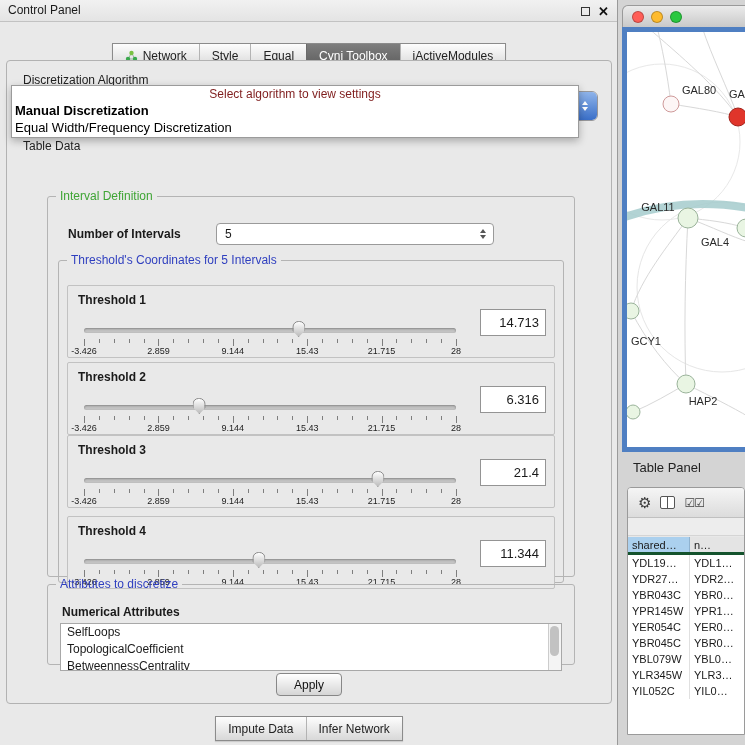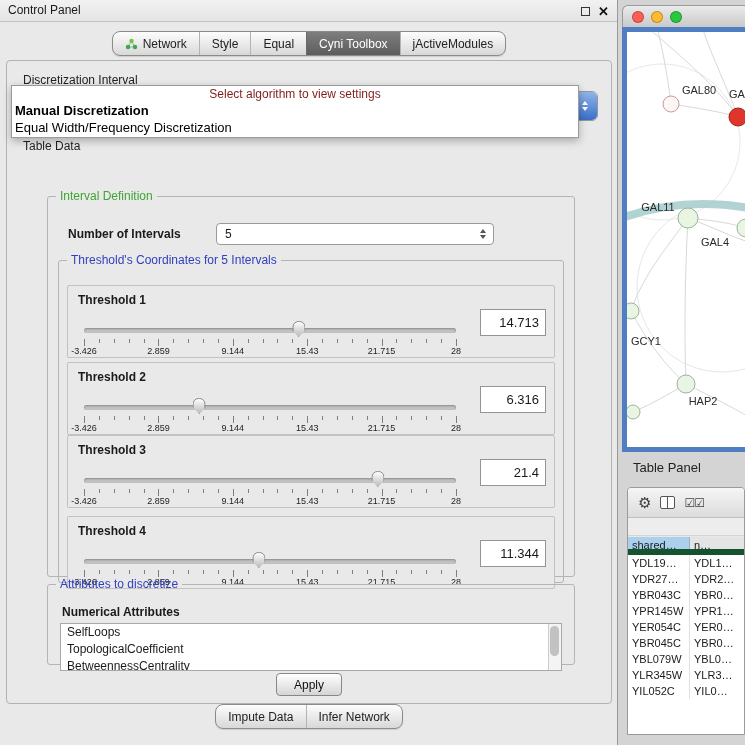--- a/index.html
+++ b/index.html
@@ -8,21 +8,21 @@
   .screen { position:relative; width:745px; height:745px; background:#d4d4d4; overflow:hidden; }
 
   
   .control-panel { position:absolute; left:0; top:0; width:618px; height:745px; background:#e9e9e9; border-right:1px solid #9a9a9a; }
   .titlebar { position:absolute; left:0; top:0; right:0; height:22px; background:linear-gradient(#f1f1f1,#e4e4e4); border-bottom:1px solid #c2c2c2; line-height:21px; padding:0 8px; }
   .win-btns { position:absolute; right:8px; top:0; height:22px; display:flex; align-items:center; gap:8px; }
   .float-box { width:9px; height:9px; border:1.5px solid #333; display:inline-block; }
   .close-x { font-size:13px; font-weight:bold; color:#111; line-height:1; }
 
   .tabbar-wrap { position:absolute; left:0; top:31px; width:618px; display:flex; justify-content:center; }
-  .seg { display:inline-flex; border:1px solid #8b8b8b; border-radius:8px; background:linear-gradient(#fdfdfd,#d8d8d8); overflow:hidden; box-shadow:0 1px 1px rgba(0,0,0,.12); }
+  .seg { display:inline-flex; border:1px solid #8b8b8b; border-radius:0; background:linear-gradient(#fdfdfd,#d8d8d8); overflow:hidden; box-shadow:0 1px 1px rgba(0,0,0,.12);margin-top:12px; }
   .seg .tab { padding:0 12px; height:23px; line-height:22px; font-size:12px; color:#222; border-left:1px solid #b3b3b3; display:flex; align-items:center; gap:5px; white-space:nowrap; }
   .seg .tab:first-child { border-left:none; }
   .seg .tab.active { background:linear-gradient(#7e7e7e,#5d5d5d); color:#fff; border-left-color:#6a6a6a; }
 
   .panel-body { position:absolute; left:6px; top:60px; width:606px; height:644px; background:#e9e9e9; border:1px solid #b2b2b2; border-radius:4px; }
 
   .algo-label { position:absolute; left:16px; top:12px; color:#222; }
   .algo-combo { position:absolute; left:12px; top:30px; width:579px; height:30px; background:#fff; border:1px solid #97979a; border-radius:6px; z-index:1; }
   .cap { position:absolute; right:0; top:0; bottom:0; width:25px; background:linear-gradient(#8fb4ea,#3a6fc8); border-left:1px solid #5d84c2; border-radius:0 5px 5px 0; display:flex; flex-direction:column; align-items:center; justify-content:center; gap:2px; }
   .tri-up-w { width:0; height:0; border-left:3.5px solid transparent; border-right:3.5px solid transparent; border-bottom:4.5px solid #fff; }
@@ -89,21 +89,21 @@
 
   
   .tp-title { position:absolute; left:633px; top:460px; font-size:13px; color:#222; }
   .table-panel { position:absolute; left:627px; top:487px; width:118px; height:248px; background:#e8e8e8; border:1px solid #9a9a9a; border-radius:4px 4px 0 0; overflow:hidden; }
   .tp-toolbar { height:30px; background:linear-gradient(#f5f5f5,#dcdcdc); border-bottom:1px solid #c0c0c0; display:flex; align-items:center; gap:9px; padding-left:10px; }
   .gear { font-size:15px; color:#3c3c3c; line-height:1; }
   .colicon { width:15px; height:13px; border:1.5px solid #555; border-radius:2px; background:linear-gradient(to right,#fff 45%, #555 45%, #555 55%, #fff 55%); }
   .chk { font-size:12px; color:#444; line-height:1; letter-spacing:-1px; }
   .tp-spacer { height:18px; background:#ededed; border-bottom:1px solid #d5d5d5; }
   .tp-table { background:#fff; position:absolute; left:0; right:0; top:49px; bottom:0; }
-  .tp-header { display:flex; height:18px; border-bottom:6px solid #14532d; font-size:11px; line-height:17px; }
+  .tp-header { display:flex; height:18px; border-bottom:3px solid #14532d; font-size:11px; line-height:17px; }
   .tp-header .h1 { width:62px; background:#abd0ee; border-right:1px solid #8fb2cf; padding-left:4px; overflow:hidden; white-space:nowrap; }
   .tp-header .h2 { flex:1; background:#e4e4e4; padding-left:4px; overflow:hidden; white-space:nowrap; }
   .tp-row { display:flex; height:16px; font-size:11px; line-height:16px; }
   .tp-row .c1 { width:62px; padding-left:4px; border-right:1px solid #e0e0e0; overflow:hidden; white-space:nowrap; }
   .tp-row .c2 { flex:1; padding-left:4px; overflow:hidden; white-space:nowrap; }
 
   svg text { font-family:"Liberation Sans", sans-serif; font-size:11px; fill:#2a2a2a; }
 </style>
 </head>
 <body>
@@ -142,21 +142,21 @@
             <span>Cyni Toolbox</span>
           </div>
         <div class="tab">
             <span>jActiveModules</span>
           </div>
       </div>
     </div>
 
     <div class="panel-body">
 
-      <div class="algo-label">Discretization Interval</div>
+      <div class="algo-label">Discretization Algorithm</div>
 
       <div class="algo-combo">
         <span class="cap">
           <span class="tri-up-w"></span>
             <span class="tri-down-w"></span>
         </span>
       </div>
 
       <div class="dropdown-overlay">
         <div class="dd-placeholder">Select algorithm to view settings</div>

